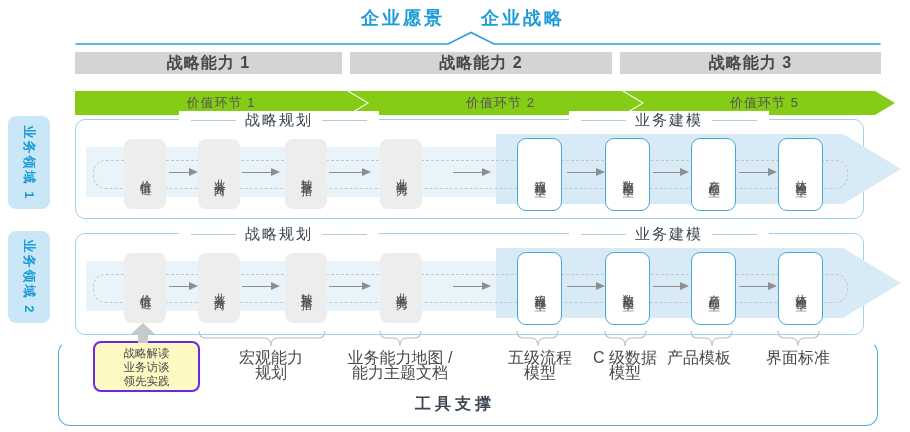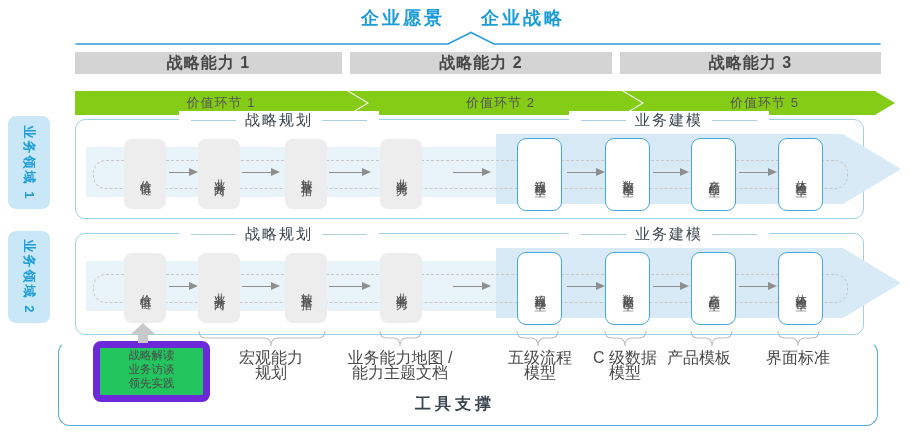--- a/index.html
+++ b/index.html
@@ -38,22 +38,22 @@
   .harrow{position:absolute;top:52px;height:0;border-top:1.5px solid #8E8E8E;z-index:5;}
   .harrow::after{content:"";position:absolute;right:-2px;top:-5px;width:0;height:0;
                  border-left:9px solid #8E8E8E;border-top:4.5px solid transparent;border-bottom:4.5px solid transparent;}
   .sec-head{position:absolute;top:-9px;width:200px;height:18px;display:flex;align-items:center;
             justify-content:center;gap:9px;background:#fff;z-index:5;}
   .sec-head i{display:block;width:45px;height:1px;background:#AECFE0;}
   .sec-head b{font-size:15px;font-weight:normal;color:#3A4550;letter-spacing:2px;white-space:nowrap;}
   
   .ann{position:absolute;top:350px;width:150px;text-align:center;font-size:16px;color:#4A4A4A;
        line-height:15px;white-space:pre-line;z-index:2;}
-  .input-box{position:absolute;left:93px;top:341px;width:103px;height:47px;background:#22c55e;
-             border:7px solid #6d28d9;border-radius:8px;display:flex;align-items:flex-start;
+  .input-box{position:absolute;left:93px;top:341px;width:103px;height:47px;background:#fef9c3;
+             border:2px solid #6d28d9;border-radius:8px;display:flex;align-items:center;
              justify-content:center;z-index:2;}
   .input-box span{font-size:11.5px;color:#4A4A4A;line-height:14px;text-align:center;white-space:pre-line;}
   .tool-rect{position:absolute;left:58px;top:341px;width:818px;height:83px;border:1.5px solid #55AADB;
              border-top-color:transparent;border-radius:12px;z-index:0;}
   .tool-label{position:absolute;left:0;top:394px;width:910px;text-align:center;font-size:16px;
               font-weight:bold;color:#3A4550;letter-spacing:4px;z-index:2;}
   .overlay{position:absolute;left:0;top:0;z-index:6;pointer-events:none;}
 </style>
 </head>
 <body>

